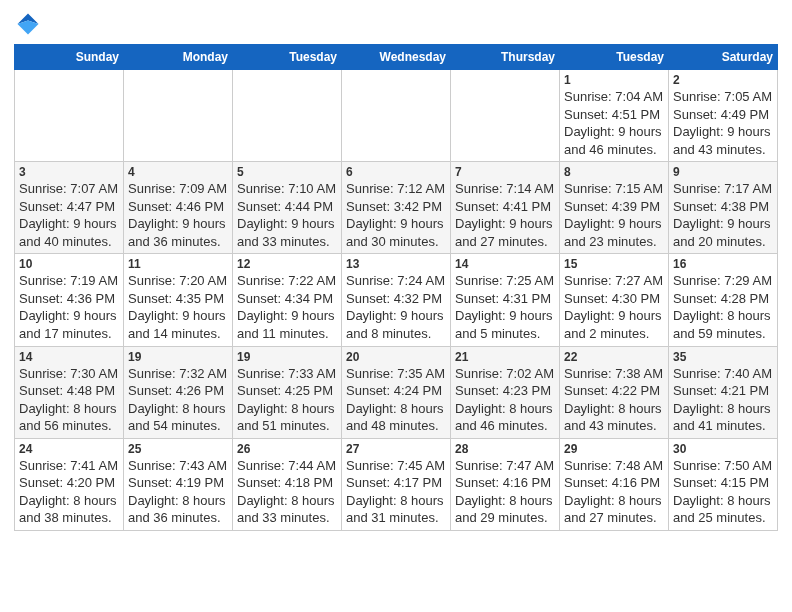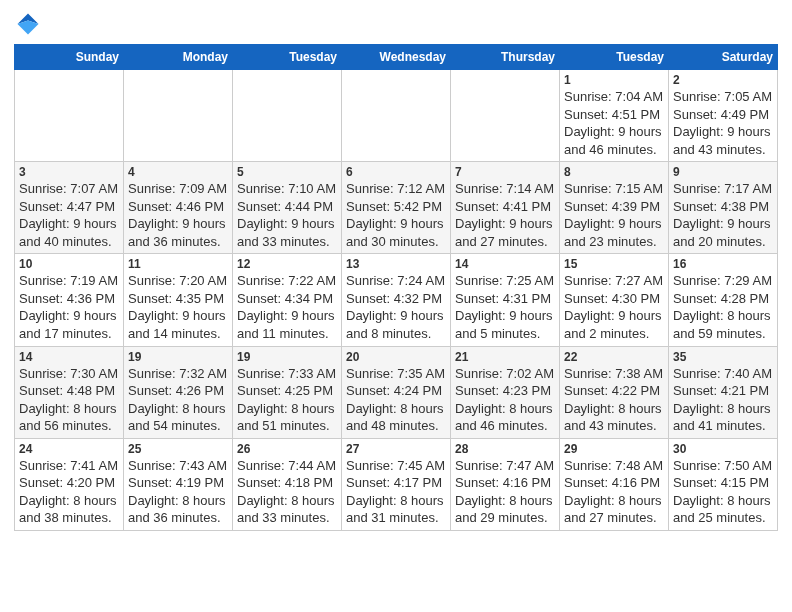--- a/index.html
+++ b/index.html
@@ -163,21 +163,21 @@
           <td>
             <span class="day-number">5</span>
             <div class="day-info">Sunrise: 7:10 AM
 Sunset: 4:44 PM
 Daylight: 9 hours
 and 33 minutes.</div>
           </td>
           <td>
             <span class="day-number">6</span>
             <div class="day-info">Sunrise: 7:12 AM
-Sunset: 5:42 PM
+Sunset: 3:42 PM
 Daylight: 9 hours
 and 30 minutes.</div>
           </td>
           <td>
             <span class="day-number">7</span>
             <div class="day-info">Sunrise: 7:14 AM
 Sunset: 4:41 PM
 Daylight: 9 hours
 and 27 minutes.</div>
           </td>

